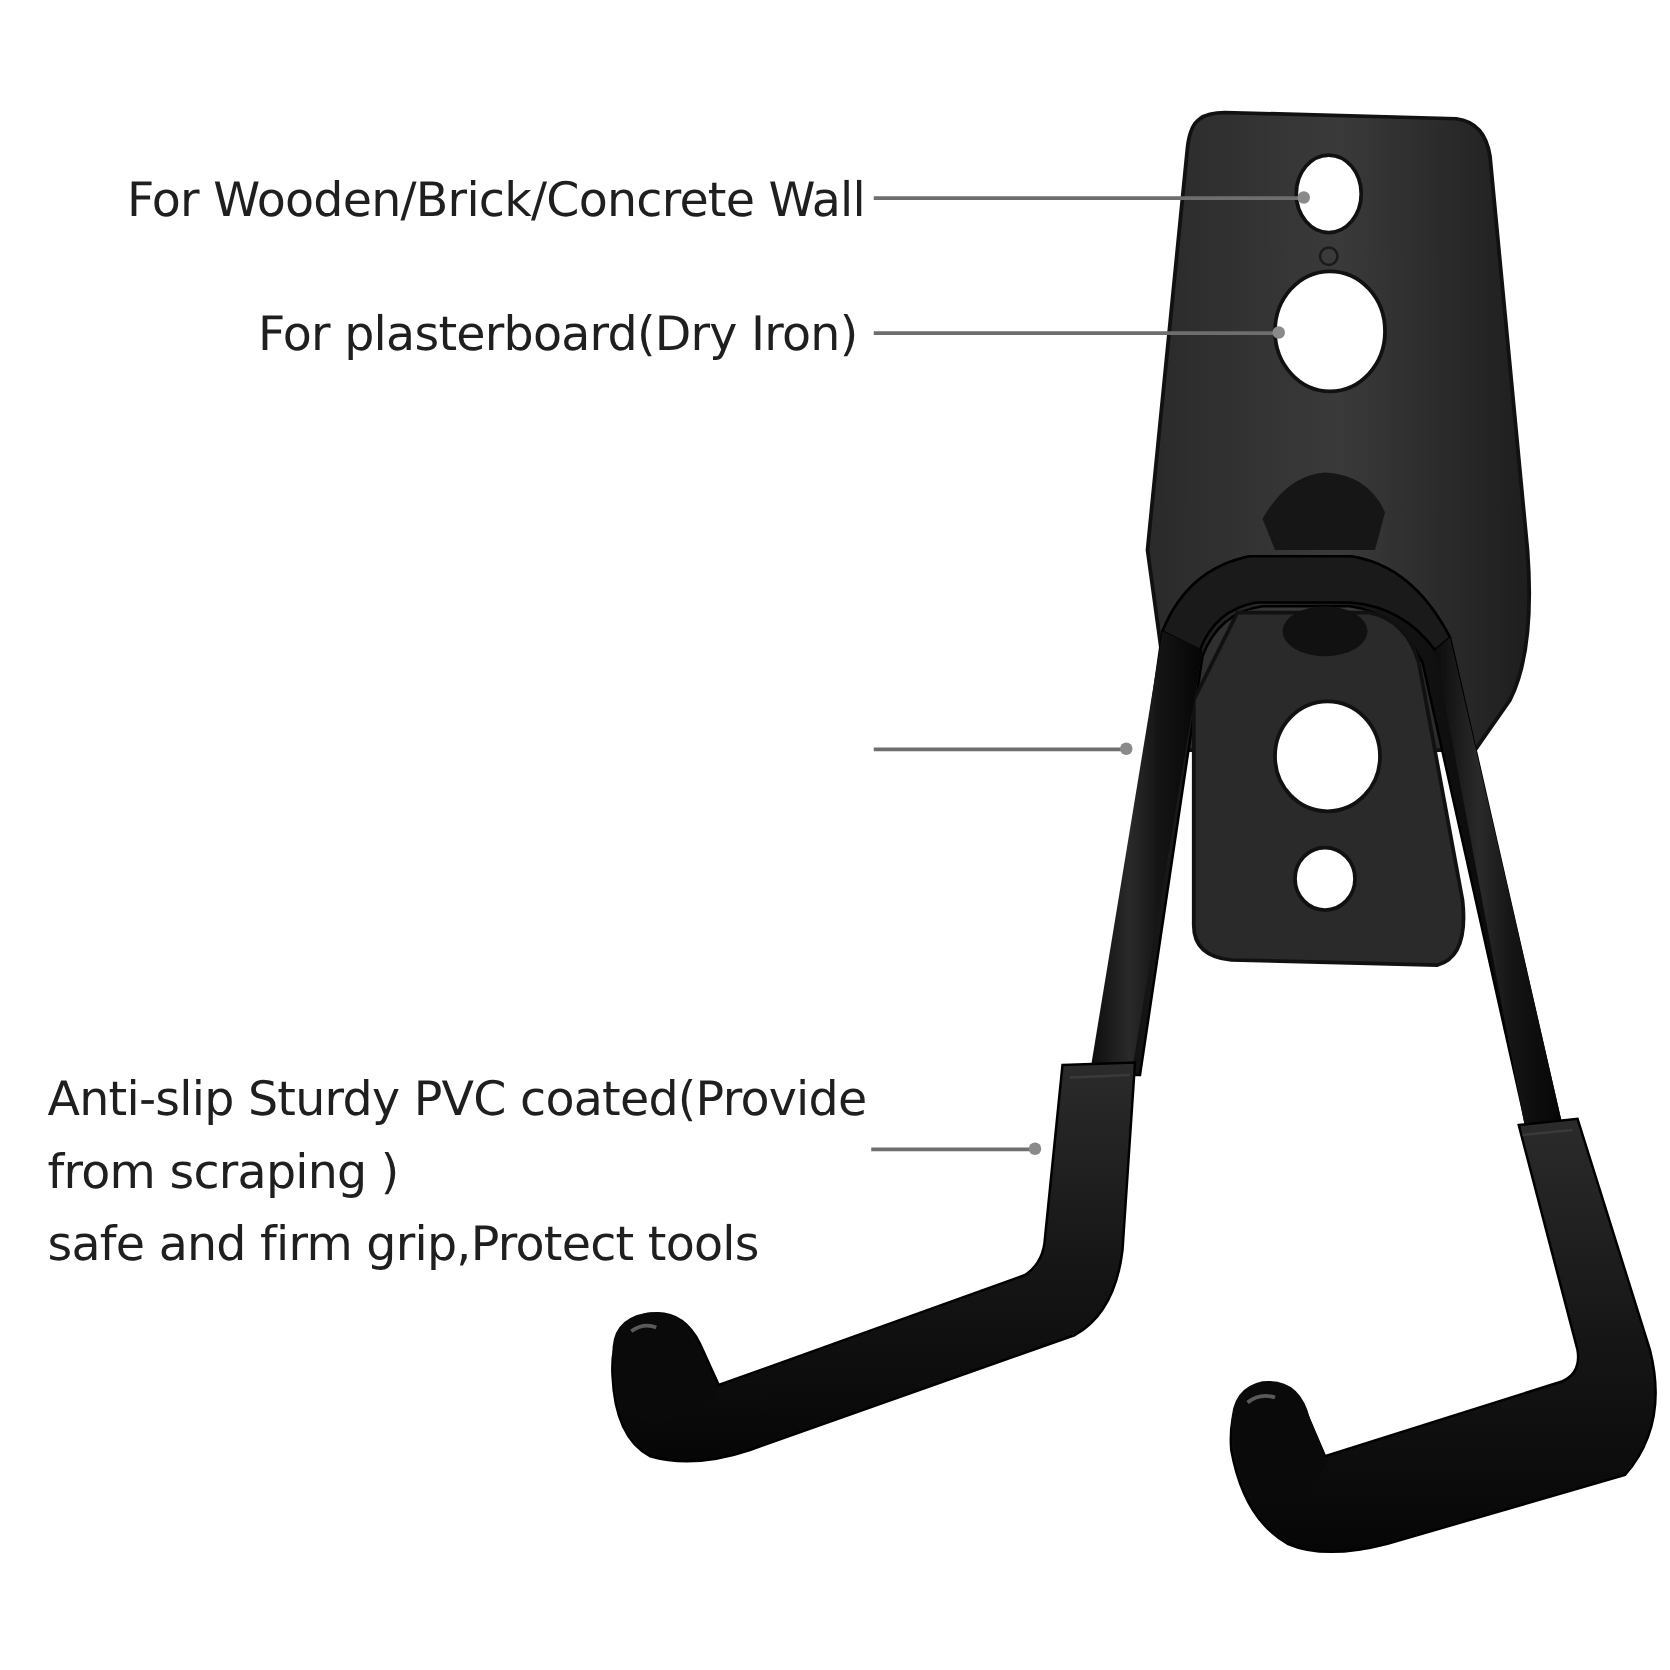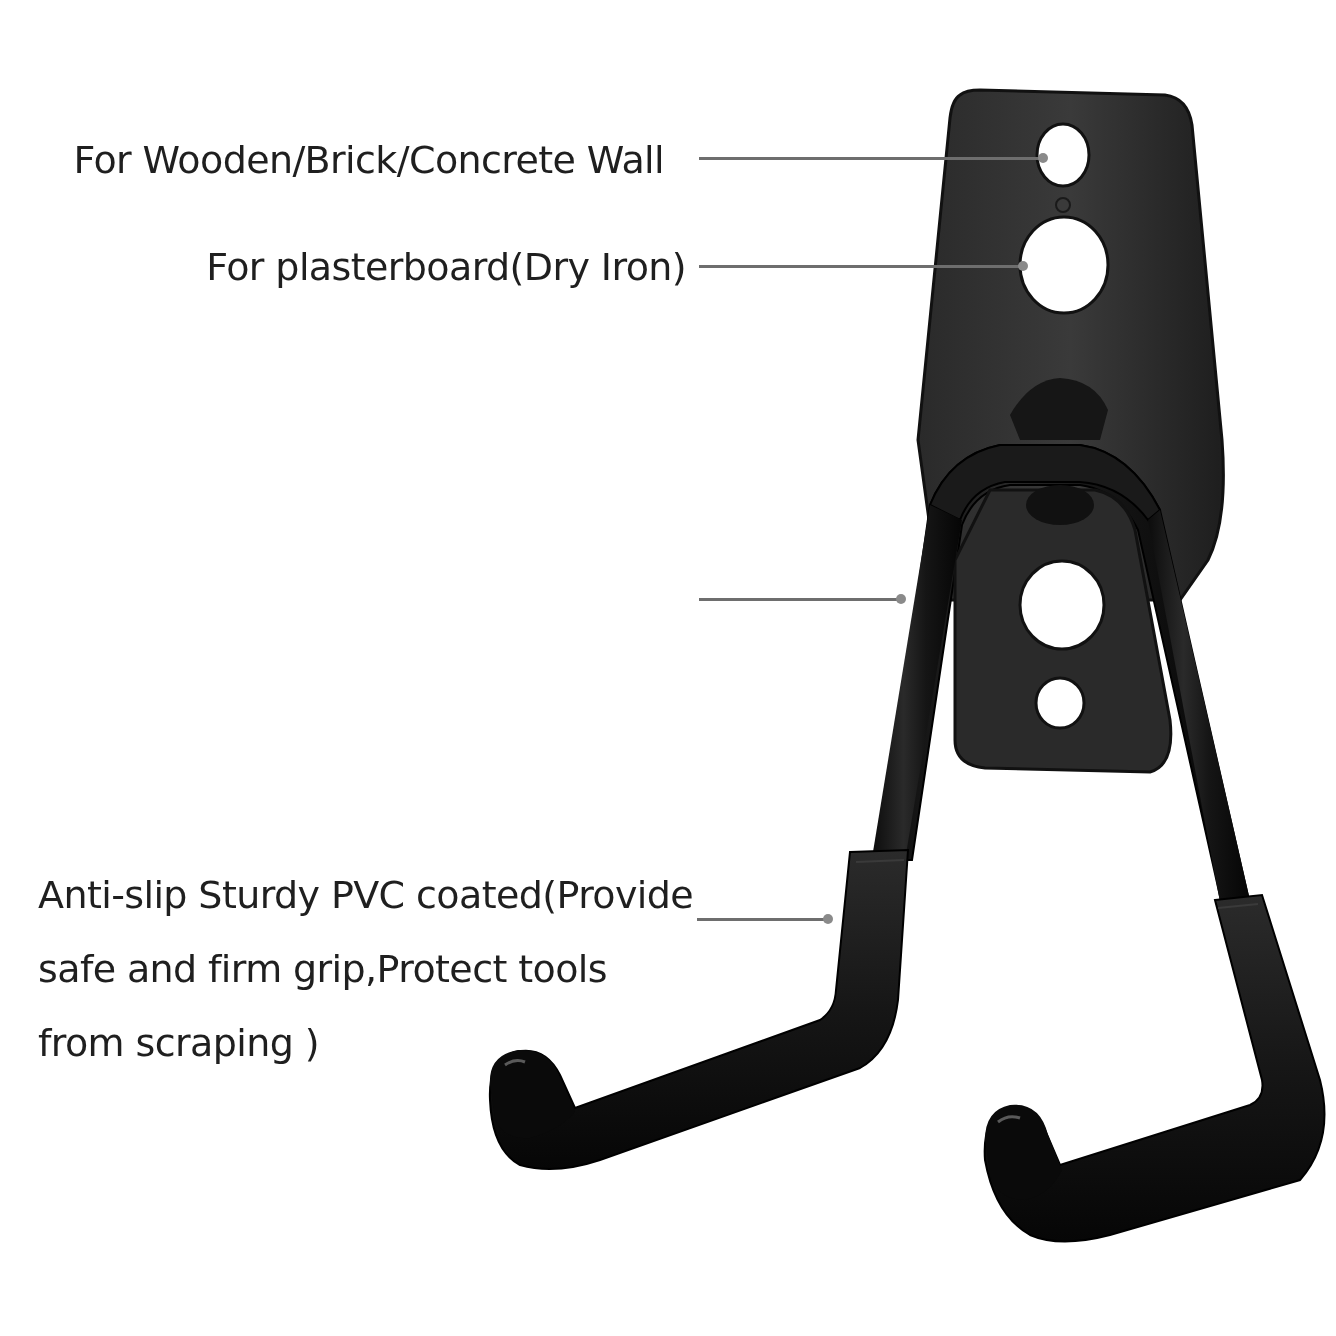--- a/index.html
+++ b/index.html
@@ -20,21 +20,21 @@
     .label {
       position: absolute;
       font-size: 38px;
       line-height: 58px;
       letter-spacing: -0.6px;
       white-space: nowrap;
       color: #1f1f1f;
     }
     .label.right { text-align: right; }
     .label.multi { white-space: normal; }
-    .label.multi span { display: block; white-space: nowrap; margin-top: 16px; }
+    .label.multi span { display: block; white-space: nowrap; }
     .leader {
       position: absolute;
       height: 3px;
       background: #6e6e6e;
     }
     .dot {
       position: absolute;
       width: 10px; height: 10px;
       border-radius: 50%;
       background: #8a8a8a;
@@ -121,32 +121,32 @@
                L1110 1235 Q1060 1248 1030 1235 Q995 1215 985 1160
                Q982 1120 1005 1110 Q1035 1102 1045 1130 L1060 1165
                L1250 1105 Q1265 1098 1262 1080 Z" fill="url(#footGrad)" stroke="#000" stroke-width="2"></path>
       <path d="M985 1140 Q985 1110 1010 1105 Q1040 1102 1048 1135 L1062 1170
                Q1050 1195 1025 1200 Q998 1200 990 1175 Z" fill="#0a0a0a"></path>
       <path d="M998 1122 Q1008 1114 1020 1118" stroke="#5a5a5a" stroke-width="3" fill="none"></path>
       <line x1="1218" y1="908" x2="1258" y2="904" stroke="#3a3a3a" stroke-width="2"></line>
     </g>
   </svg>
 
-  <div class="label right" style="right: 672px; top: 131px;">For Wooden/Brick/Concrete Wall</div>
+  <div class="label right" style="right: 644px; top: 131px;">For Wooden/Brick/Concrete Wall</div>
   <div class="leader" style="left: 699px; top: 157px; width: 342px;"></div>
   <div class="dot" style="left: 1038px; top: 153px;"></div>
 
   <div class="label right" style="right: 650px; top: 238px;">For plasterboard(Dry Iron)</div>
   <div class="leader" style="left: 699px; top: 265px; width: 323px;"></div>
   <div class="dot" style="left: 1018px; top: 261px;"></div>
 
   <div class="leader" style="left: 699px; top: 598px; width: 200px;"></div>
   <div class="dot" style="left: 896px; top: 594px;"></div>
 
   <div class="label multi" style="left: 38px; top: 850px;">
     <span>Anti-slip Sturdy PVC coated(Provide</span>
+    <span>from scraping )</span>
     <span>safe and firm grip,Protect tools</span>
-    <span>from scraping )</span>
   </div>
   <div class="leader" style="left: 697px; top: 918px; width: 130px;"></div>
   <div class="dot" style="left: 823px; top: 914px;"></div>
 
 </div>
 
 </body></html>

